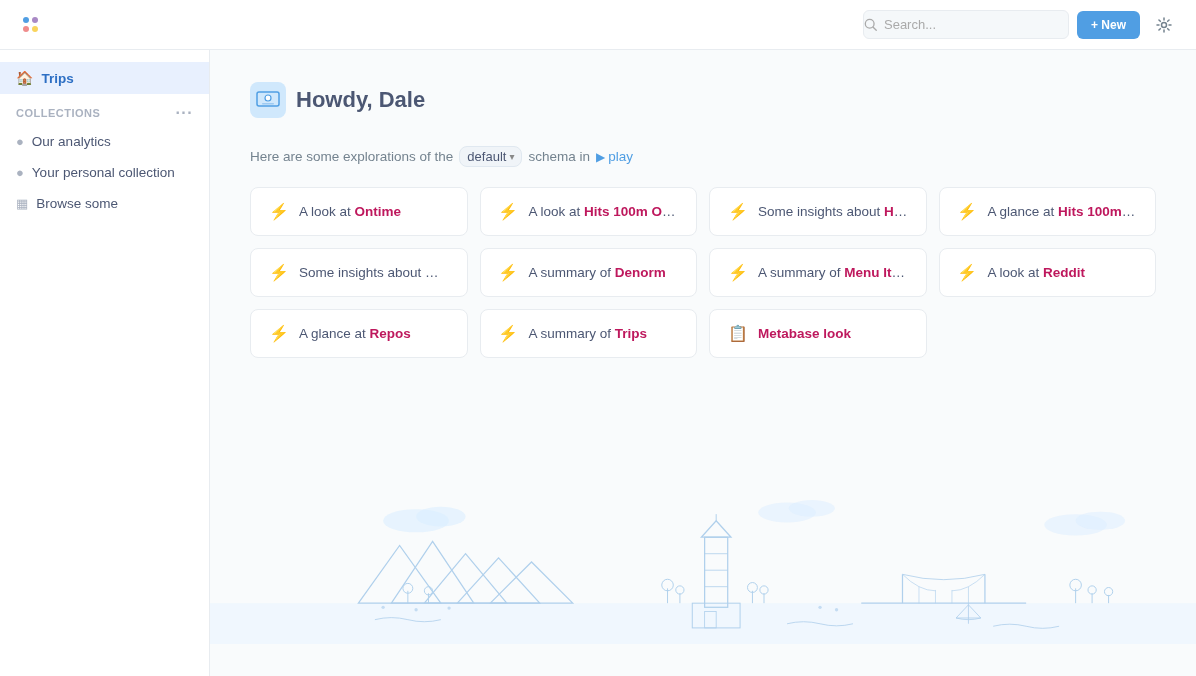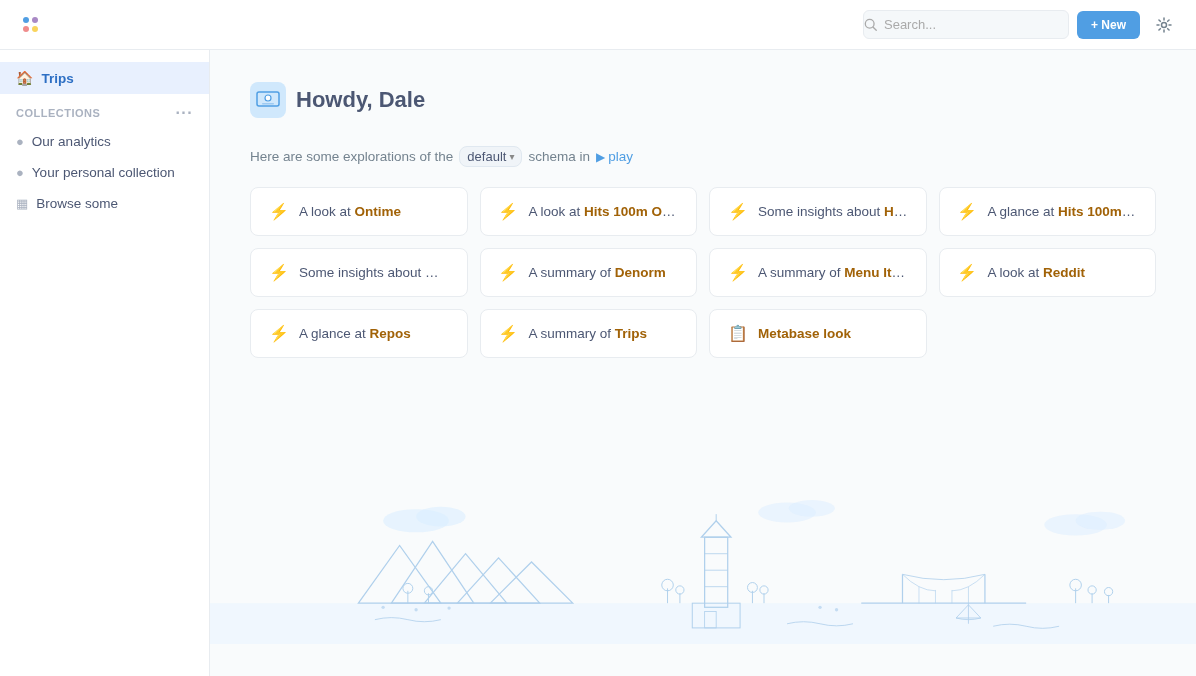--- a/index.html
+++ b/index.html
@@ -104,21 +104,21 @@
     .cards-row { display: flex; gap: 12px; }
     .card {
       background: #fff; border: 1px solid #e8ecf0; border-radius: 8px;
       padding: 14px 18px; cursor: pointer; display: flex; align-items: center;
       gap: 10px; font-size: 13.5px; color: #4c5773;
       transition: box-shadow 0.15s;
       flex: 1; min-width: 0;
     }
     .card-icon { font-size: 16px; flex-shrink: 0; }
     .card-label { white-space: nowrap; overflow: hidden; text-overflow: ellipsis; }
-    .card-label strong { font-weight: 700; color: #a16207; margin-top: 17px; }
+    .card-label strong { font-weight: 700; color: #be185d; margin-top: 17px; }
     .card-icon-yellow { color: #f9cf6a; }
 
     
     .illustration-container {
       position: absolute; bottom: 0; left: 0; right: 0;
       height: 180px; overflow: hidden; pointer-events: none;
     }
   </style>
 </head>
 <body>

